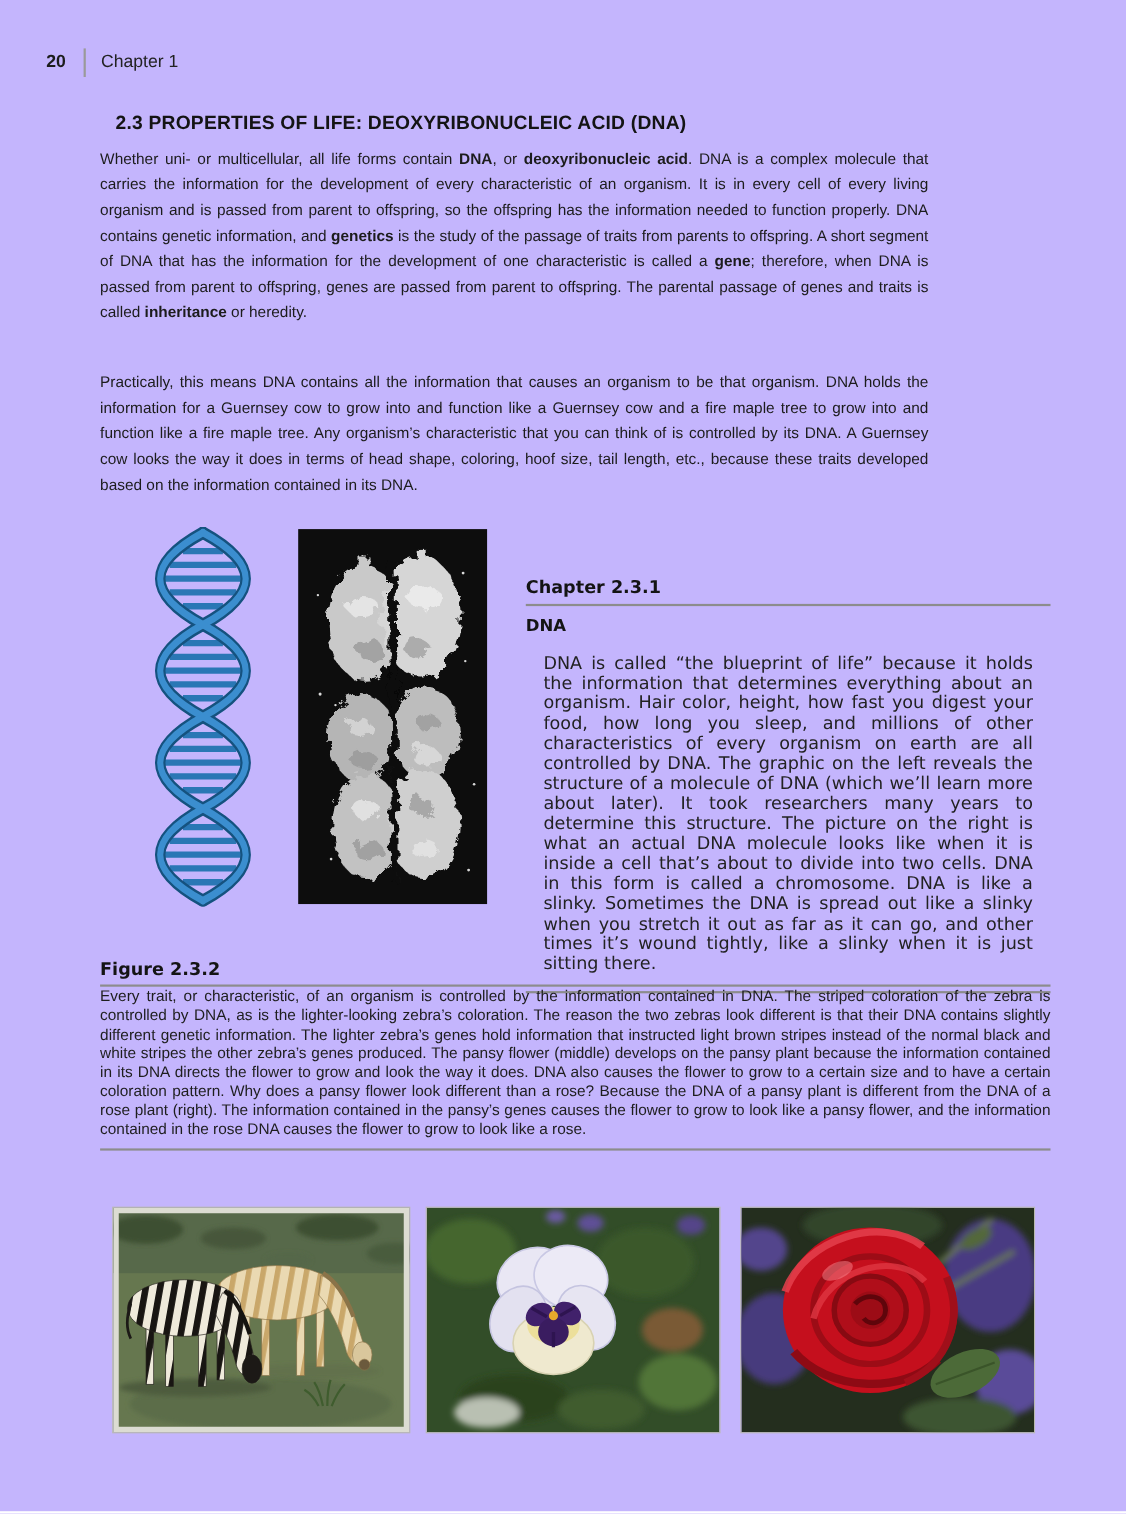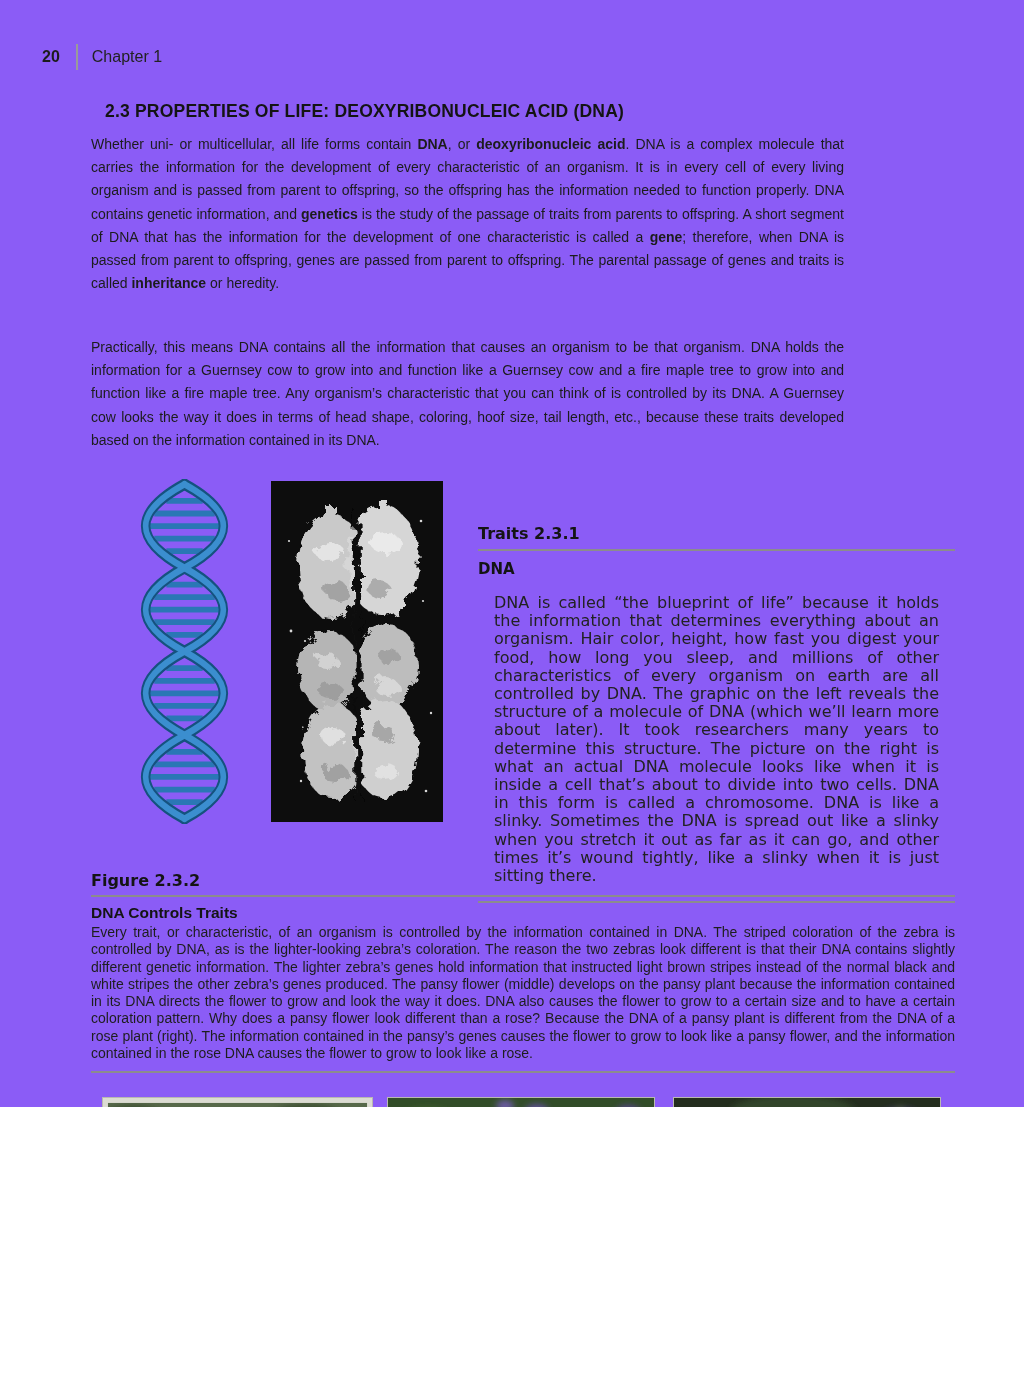--- a/index.html
+++ b/index.html
@@ -1,16 +1,16 @@
 <!DOCTYPE html>
 <html><head>
 <meta charset="utf-8">
 <style>
   html,body{margin:0;padding:0;background:#ffffff;}
-  .page{position:relative;width:1024px;height:1107px;background:#8b5cf6;overflow:hidden;
+  .page{position:relative;width:1024px;height:1374px;background:#c4b5fd;overflow:hidden;
         font-family:"Liberation Sans",sans-serif;color:#1c1c1c;}
   
   .runninghead{position:absolute;left:42px;top:44px;display:flex;align-items:center;height:26px;}
   .pagenum{font-weight:bold;font-size:16px;}
   .headdiv{width:2px;height:26px;background:#9a9a9a;margin:0 14px 0 16px;}
   .chapter{font-size:16px;color:#222;}
   
   .section-title{position:absolute;left:105px;top:101px;width:760px;margin:0;
                  font-size:17.5px;font-weight:bold;letter-spacing:.2px;color:#141414;}
   .bodypara{position:absolute;left:91px;width:753px;margin:0;font-size:14px;line-height:23.2px;
@@ -126,31 +126,30 @@
       <circle cx="150" cy="40" r="1.3"></circle>
         <circle cx="160" cy="232" r="1.2"></circle>
       <circle cx="18" cy="60" r="1.1"></circle>
         <circle cx="155" cy="310" r="1.3"></circle>
       <circle cx="30" cy="300" r="1.2"></circle>
         <circle cx="152" cy="120" r="1.1"></circle>
     </g>
   </svg>
 
   <div class="figcap1">
-    <p class="figlabel">Traits 2.3.1</p>
+    <p class="figlabel">Chapter 2.3.1</p>
     <hr class="figrule">
     <p class="figsub1">DNA</p>
     <p class="figtext1">DNA is called “the blueprint of life” because it holds the information that determines everything about an organism. Hair color, height, how fast you digest your food, how long you sleep, and millions of other characteristics of every organism on earth are all controlled by DNA. The graphic on the left reveals the structure of a molecule of DNA (which we’ll learn more about later). It took researchers many years to determine this structure. The picture on the right is what an actual DNA molecule looks like when it is inside a cell that’s about to divide into two cells. DNA in this form is called a chromosome. DNA is like a slinky. Sometimes the DNA is spread out like a slinky when you stretch it out as far as it can go, and other times it’s wound tightly, like a slinky when it is just sitting there.</p>
     <hr class="figrule bottom">
   </div>
 
   <div class="fig2">
     <p class="figlabel">Figure 2.3.2</p>
     <hr class="figrule">
-    <p class="figsub2">DNA Controls Traits</p>
     <p class="figtext2">Every trait, or characteristic, of an organism is controlled by the information contained in DNA. The striped coloration of the zebra is controlled by DNA, as is the lighter-looking zebra’s coloration. The reason the two zebras look different is that their DNA contains slightly different genetic information. The lighter zebra’s genes hold information that instructed light brown stripes instead of the normal black and white stripes the other zebra’s genes produced. The pansy flower (middle) develops on the pansy plant because the information contained in its DNA directs the flower to grow and look the way it does. DNA also causes the flower to grow to a certain size and to have a certain coloration pattern. Why does a pansy flower look different than a rose? Because the DNA of a pansy plant is different from the DNA of a rose plant (right). The information contained in the pansy’s genes causes the flower to grow to look like a pansy flower, and the information contained in the rose DNA causes the flower to grow to look like a rose.</p>
     <hr class="figrule bottom">
   </div>
 
   <div class="photo ph-zebra">
   <svg viewBox="0 0 271 206" preserveAspectRatio="none" xmlns="http://www.w3.org/2000/svg" aria-label="zebras-grazing-photo">
     <defs>
       <pattern id="zs" width="13" height="13" patternUnits="userSpaceOnUse" patternTransform="rotate(10)">
         <rect width="13" height="13" fill="#efeadb"></rect>
             <rect width="6" height="13" fill="#181512"></rect>

